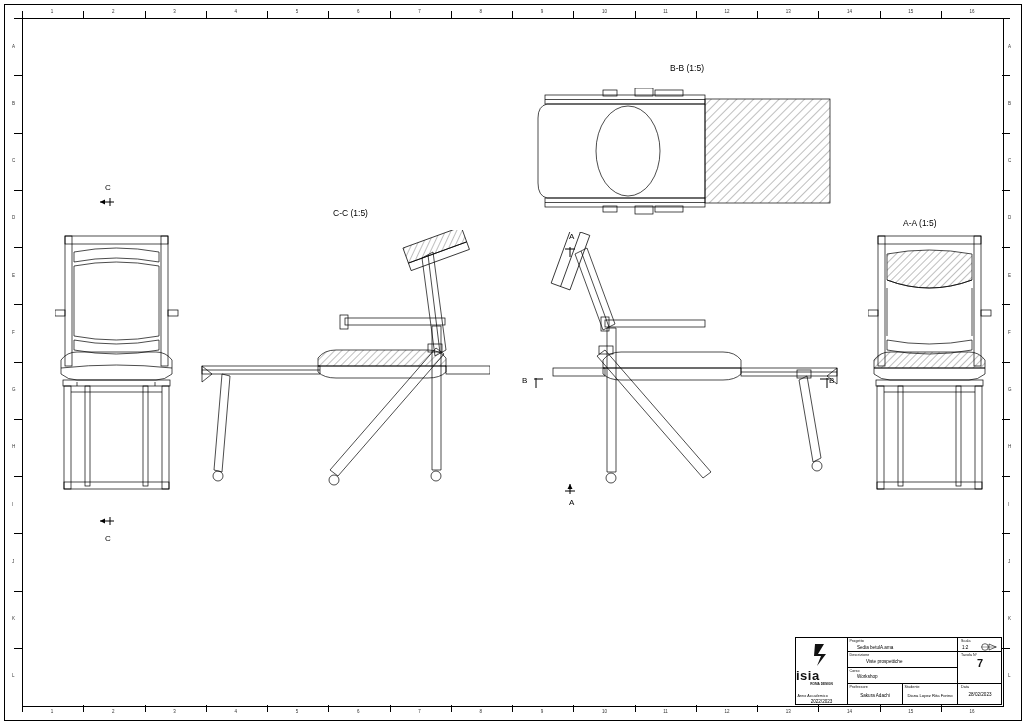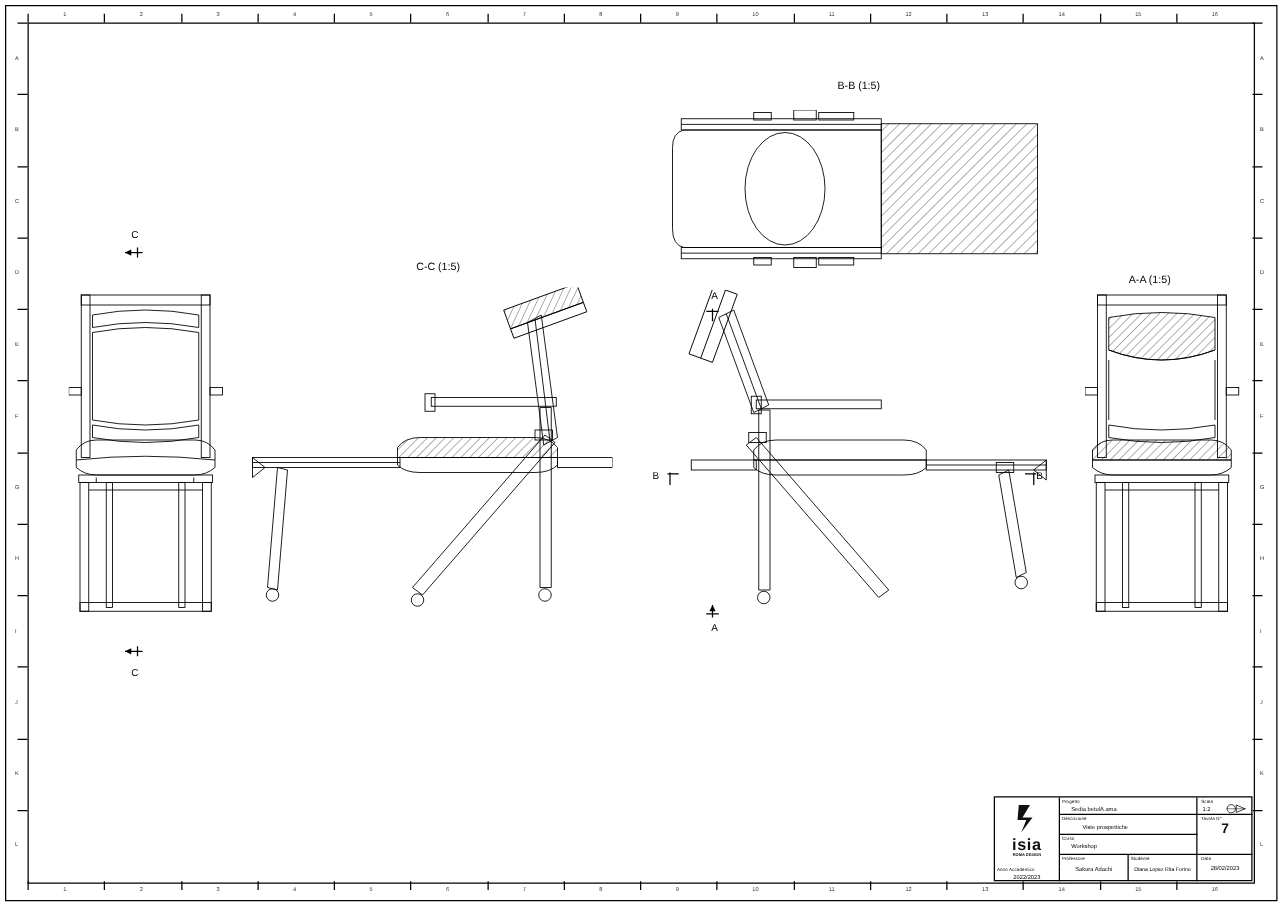--- a/index.html
+++ b/index.html
@@ -22,21 +22,21 @@
   svg{display:block;}
   .dwg{position:absolute;}
   
   .tb{position:absolute;left:795px;top:637px;width:207px;height:68px;border:1px solid #000;box-sizing:border-box;background:#fff;}
   .tb .cell{position:absolute;box-sizing:border-box;border-right:1px solid #000;border-bottom:1px solid #000;}
   .tb .ttl{font-size:3.6px;color:#000;position:absolute;left:1.5px;top:1px;letter-spacing:.1px;}
   .tb .val{font-size:4.6px;color:#000;position:absolute;left:9px;top:6.5px;}
   .tb .valc{font-size:4.6px;color:#000;position:absolute;left:0;right:0;top:6.5px;text-align:center;}
   .tb .big{font-size:11px;position:absolute;left:0;right:0;top:5px;text-align:center;font-weight:bold;}
   .logo{position:absolute;left:0;top:0;width:52px;height:55px;border-right:1px solid #000;box-sizing:border-box;}
-  .logo .isia{position:absolute;left:0;right:0;top:30px;text-align:center;font-size:13px;font-weight:bold;letter-spacing:0.5px;}
+  .logo .isia{position:absolute;left:0;right:0;top:30px;font-size:13px;font-weight:bold;letter-spacing:0.5px;}
   .logo .sub{position:absolute;left:0;right:0;top:44px;text-align:center;font-size:3.2px;font-weight:bold;}
   .logo .mark{position:absolute;left:16px;top:5px;width:20px;height:24px;}
 </style>
 </head>
 <body>
 
 <div class="sheet">
 
   <div class="frame-outer"></div>
   <div class="frame-inner"></div>

